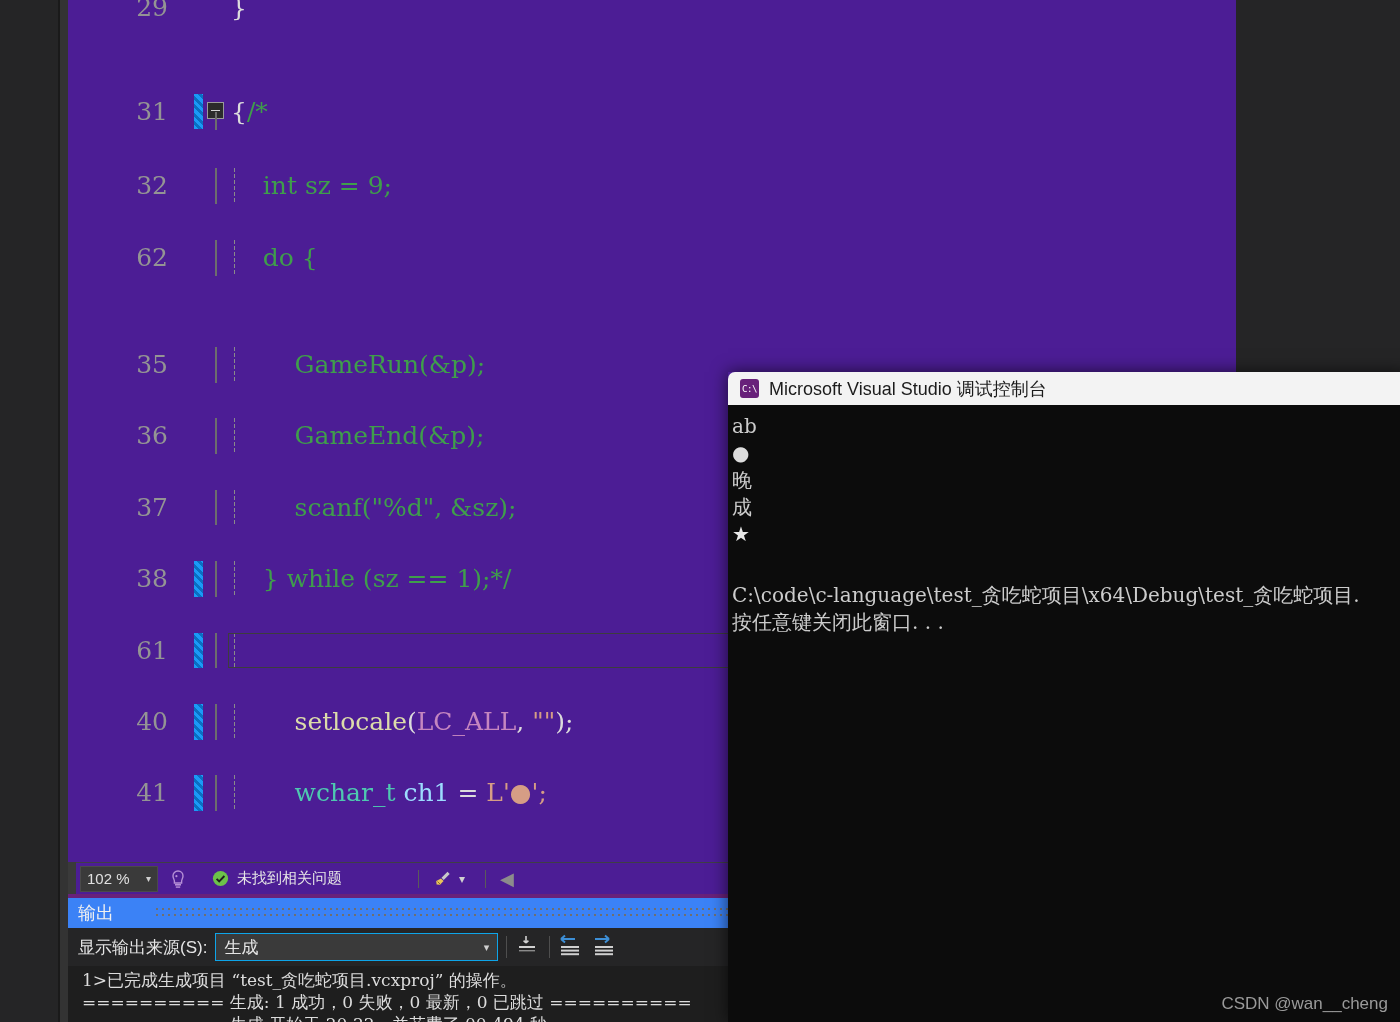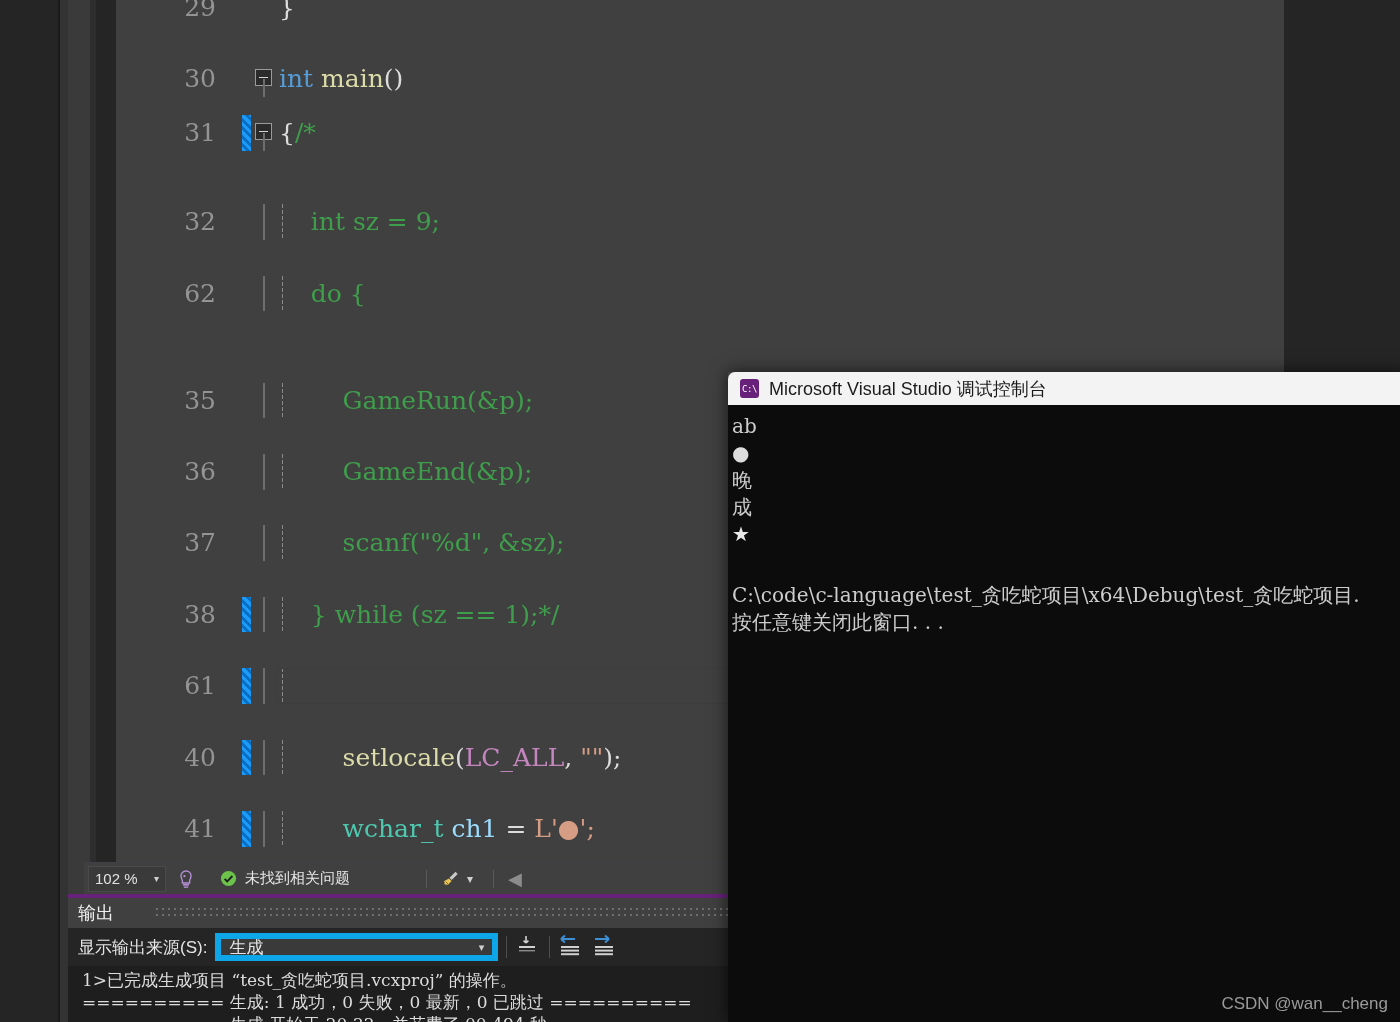--- a/index.html
+++ b/index.html
@@ -13,21 +13,21 @@
   #shell{position:absolute;inset:0;background:#252526;}
   #leftgutter{position:absolute;left:0;top:0;width:58px;height:1022px;background:#252526;}
   #leftrule{position:absolute;left:58px;top:0;width:2px;height:1022px;background:#1a1a1a;}
   #leftstrip{position:absolute;left:60px;top:0;width:8px;height:1022px;background:#333333;}
   #leftstrip2{position:absolute;left:68px;top:0;width:22px;height:1022px;background:#3a3a3a;}
   #leftstrip3{position:absolute;left:90px;top:0;width:6px;height:1022px;background:#2d2d2d;}
 
   
   #editor{
     position:absolute;left:68px;top:0;width:1168px;height:862px;
-    background:#404040;overflow:hidden;margin-left:48px;
+    background:#4c1d95;overflow:hidden;
   }
   #editor-inner{position:absolute;left:0;top:0;width:1332px;}
   .crow{
     position:relative;height:35.7px;line-height:35.7px;white-space:pre;
     font-family:"DejaVu Serif", serif;font-size:25px;
   }
   .lnum{
     position:absolute;left:0;top:0;width:100px;text-align:right;
     color:#949494;font-family:"DejaVu Serif",serif;font-size:25px;
   }
@@ -57,50 +57,50 @@
   .t-fn{color:#dcdcaa;}
   .t-plain{color:#dcdcdc;}
   .t-str{color:#d69d85;}
   .t-cmt{color:#3f9e4b;}
   .t-macro{color:#c586c0;}
   .t-var{color:#9cdcfe;}
   .t-punc{color:#dcdcdc;}
 
   
   #statusbar{
-    position:absolute;left:84px;top:862px;width:662px;height:32px;
-    background:#404040;border-top:1px solid #3f3f46;box-sizing:border-box;
+    position:absolute;left:76px;top:862px;width:662px;height:32px;
+    background:#4c1d95;border-top:1px solid #3f3f46;box-sizing:border-box;
     display:flex;align-items:center;
   }
   #zoombox{
     width:78px;height:26px;margin-left:4px;background:#3a3a3a;border:1px solid #4a4a4a;
     box-sizing:border-box;display:flex;align-items:center;
     color:#e0e0e0;font-size:15px;padding-left:6px;
   }
   #zoomcaret{margin-left:auto;margin-right:6px;color:#d0d0d0;font-size:10px;}
   .sbicon{margin-left:10px;display:flex;align-items:center;}
   #statusbar .sbtext{color:#e6e6e6;font-size:15px;margin-left:8px;}
   .sbsep{width:1px;height:18px;background:#5a5a5a;margin:0 14px;}
 
   
   #outpane{
     position:absolute;left:68px;top:894px;width:662px;height:128px;background:#1e1e1e;
   }
   #outtabstrip{height:4px;background:#68217a;}
-  #outtabrow{height:30px;background:#404040;position:relative;display:flex;align-items:center;}
+  #outtabrow{height:30px;background:#3b82f6;position:relative;display:flex;align-items:center;}
   #outtabtitle{color:#f0f0f0;font-size:18px;margin-left:10px;}
   #outgrip{
     position:absolute;left:86px;right:0;top:8px;height:14px;
     background-image:radial-gradient(circle, #6f6f6f 0.8px, transparent 0.9px);
     background-size:6px 6px;
   }
   #outtoolbar{height:38px;background:#252526;display:flex;align-items:center;position:relative;}
   #outsrclabel{color:#e6e6e6;font-size:17px;margin-left:10px;}
   #outsrcselect{
-    margin-left:8px;width:283px;height:28px;background:#3a3a3a;border:6px solid #0ea5e9;
+    margin-left:8px;width:283px;height:28px;background:#3a3a3a;border:1px solid #0ea5e9;
     box-sizing:border-box;display:flex;align-items:center;color:#e6e6e6;font-size:17px;
     padding-left:8px;position:relative;
   }
   #outsrccaret{position:absolute;right:8px;color:#cfcfcf;font-size:11px;}
   .tbsep{width:1px;height:22px;background:#4e4e4e;margin:0 8px;}
   #outtext{
     background:#1e1e1e;color:#dcdcdc;
     font-family:"DejaVu Serif",serif;font-size:17px;line-height:22px;
     padding:3px 0 0 14px;white-space:pre;overflow:hidden;height:60px;
   }
@@ -142,22 +142,21 @@
 
   <div id="leftgutter"></div>
   <div id="leftrule"></div>
   <div id="leftstrip"></div>
   <div id="leftstrip2"></div>
   <div id="leftstrip3"></div>
 
   <div id="editor">
     <div id="editor-inner" style="top: -10px;">
         <div class="crow" style="top: 0px;"><span class="lnum">29</span><span class="chgbar"></span><span class="ctext"><span class="t-punc">}</span></span></div>
-        <div class="crow" style="top: 35.7px;"><span class="lnum">30</span><span class="chgbar"></span><span class="foldbox"></span><span class="foldline" style="height: 18px; top: 18px;"></span><span class="ctext"><span class="t-kw">int </span><span class="t-fn">main</span><span class="t-punc">()</span></span></div>
-        <div class="crow" style="top: 54px;"><span class="lnum">31</span><span class="chgbar blue"></span><span class="foldbox"></span><span class="foldline" style="height: 18px; top: 18px;"></span><span class="ctext"><span class="t-punc">{</span><span class="t-cmt">/*</span></span></div>
+        <div class="crow" style="top: 68px;"><span class="lnum">31</span><span class="chgbar blue"></span><span class="foldbox"></span><span class="foldline" style="height: 18px; top: 18px;"></span><span class="ctext"><span class="t-punc">{</span><span class="t-cmt">/*</span></span></div>
         <div class="crow" style="top: 107.1px; padding-left: 6px;"><span class="lnum">32</span><span class="chgbar"></span><span class="foldline"></span><span class="indentguide" style="left: 166px;"></span><span class="ctext"><span class="t-cmt">    int sz = 9;</span></span></div>
         <div class="crow" style="top: 142.8px;"><span class="lnum">62</span><span class="chgbar"></span><span class="foldline"></span><span class="indentguide" style="left: 166px;"></span><span class="ctext"><span class="t-cmt">    do {</span></span></div>
         <div class="crow" style="top: 214.2px;"><span class="lnum">35</span><span class="chgbar"></span><span class="foldline"></span><span class="indentguide" style="left: 166px;"></span><span class="ctext"><span class="t-cmt">        GameRun(&amp;p);</span></span></div>
         <div class="crow" style="top: 249.9px;"><span class="lnum">36</span><span class="chgbar"></span><span class="foldline"></span><span class="indentguide" style="left: 166px;"></span><span class="ctext"><span class="t-cmt">        GameEnd(&amp;p);</span></span></div>
         <div class="crow" style="top: 285.6px;"><span class="lnum">37</span><span class="chgbar"></span><span class="foldline"></span><span class="indentguide" style="left: 166px;"></span><span class="ctext"><span class="t-cmt">        scanf("%d", &amp;sz);</span></span></div>
         <div class="crow" style="top: 321.3px;"><span class="lnum">38</span><span class="chgbar blue"></span><span class="foldline"></span><span class="indentguide" style="left: 166px;"></span><span class="ctext"><span class="t-cmt">    } while (sz == 1);*/</span></span></div>
         <div class="crow" style="top: 357px;"><span class="lnum">61</span><span class="chgbar blue"></span><span class="foldline"></span><span class="indentguide" style="left: 166px;"></span><span class="curline"></span><span class="ctext"></span></div>
         <div class="crow" style="top: 392.7px;"><span class="lnum">40</span><span class="chgbar blue"></span><span class="foldline"></span><span class="indentguide" style="left: 166px;"></span><span class="ctext"><span class="t-plain">        </span><span class="t-fn">setlocale</span><span class="t-punc">(</span><span class="t-macro">LC_ALL</span><span class="t-punc">, </span><span class="t-str">""</span><span class="t-punc">);</span></span></div>
         <div class="crow" style="top: 428.4px;"><span class="lnum">41</span><span class="chgbar blue"></span><span class="foldline"></span><span class="indentguide" style="left: 166px;"></span><span class="ctext"><span class="t-plain">        </span><span class="t-kw2">wchar_t</span><span class="t-plain"> </span><span class="t-var">ch1</span><span class="t-punc"> = </span><span class="t-str">L'</span><span class="t-str">●</span><span class="t-str">';</span></span></div>
       </div>

